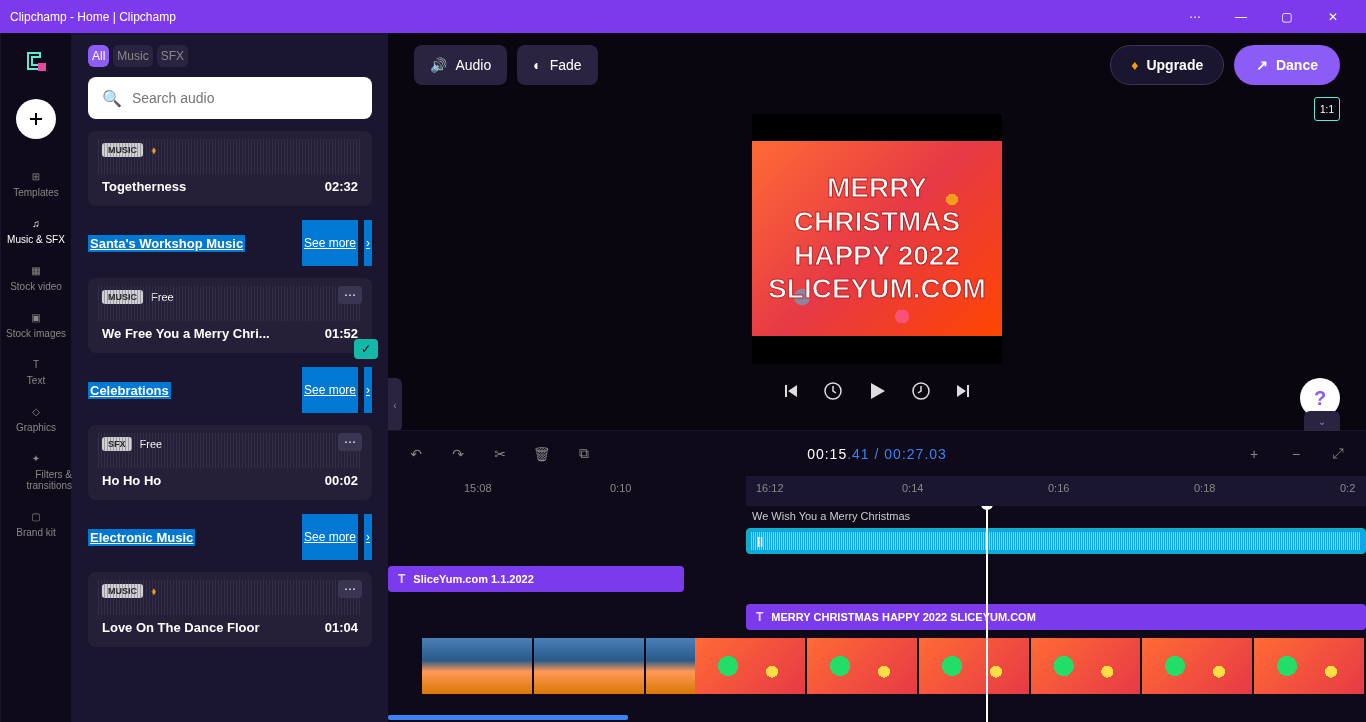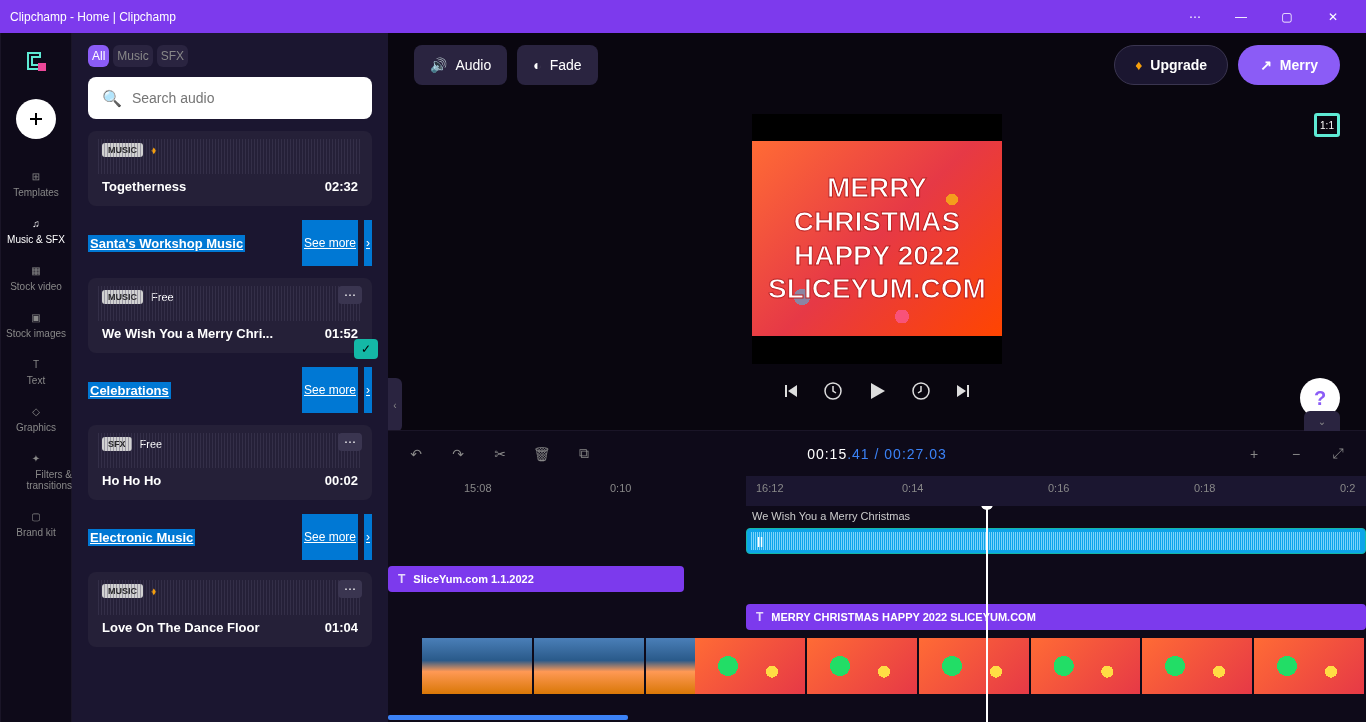--- a/index.html
+++ b/index.html
@@ -36,21 +36,21 @@
 .see-more{display:flex;align-items:center;gap:6px;font-size:12px;cursor:pointer}
 .see-more span{text-decoration:underline;background:#0078d4;padding:16px 2px}
 .collapse{position:absolute;right:-14px;top:345px;width:14px;height:54px;border-radius:0 6px 6px 0;background:#2a2440;display:flex;align-items:center;justify-content:center;font-size:10px;cursor:pointer;color:#888}
 .workspace{flex:1;display:flex;flex-direction:column;position:relative}
 .topbar{height:64px;display:flex;align-items:center;padding:0 26px;gap:10px}
 .tbtn{height:40px;padding:0 16px;background:#2a2440;border-radius:8px;display:flex;align-items:center;gap:8px;font-size:14px;cursor:pointer}
 .topbar-spacer{flex:1}
 .upgrade-btn{height:40px;padding:0 20px;background:#1b1630;border:1px solid #3a3550;border-radius:20px;display:flex;align-items:center;gap:8px;font-size:14px;font-weight:600;cursor:pointer}
 .export-btn{height:40px;padding:0 22px;background:#8b5cf6;border-radius:20px;display:flex;align-items:center;gap:8px;font-size:14px;font-weight:600;cursor:pointer}
 .preview-area{flex:1;display:flex;flex-direction:column;align-items:center;justify-content:center;position:relative;padding-bottom:12px}
-.aspect-btn{position:absolute;top:16px;right:26px;width:26px;height:24px;border:3px solid #5eead4;border-radius:3px;display:flex;align-items:center;justify-content:center;font-size:10px;cursor:pointer}
+.aspect-btn{position:absolute;top:0;right:26px;width:26px;height:24px;border:1px solid #5eead4;border-radius:3px;display:flex;align-items:center;justify-content:center;font-size:10px;cursor:pointer}
 .help-btn{position:absolute;bottom:12px;right:26px;width:40px;height:40px;border-radius:50%;background:#fff;color:#8b5cf6;display:flex;align-items:center;justify-content:center;font-size:20px;font-weight:700;cursor:pointer}
 .preview{width:250px;height:250px;background:#000;display:flex;align-items:center;justify-content:center}
 .preview-inner{width:250px;height:195px;background:linear-gradient(135deg,#ff6b35 0%,#e63946 50%,#ff4500 100%);display:flex;align-items:center;justify-content:center;text-align:center;font-weight:900;font-size:28px;line-height:1.2;color:#fff;-webkit-text-stroke:1px #b22;position:relative;overflow:hidden}
 .preview-inner::before{content:"";position:absolute;inset:0;background:radial-gradient(circle at 20% 80%,#3cf 0 8px,transparent 8px),radial-gradient(circle at 80% 30%,#ff0 0 6px,transparent 6px),radial-gradient(circle at 60% 90%,#f6c 0 7px,transparent 7px);opacity:.5}
 .controls{display:flex;gap:22px;margin-top:16px;align-items:center}
 .ctl{cursor:pointer;display:flex;align-items:center;justify-content:center;color:#ddd}
 .timeline-top{height:46px;background:#0e0a19;display:flex;align-items:center;padding:0 18px;gap:22px;font-size:14px;border-top:1px solid #1a1527;position:relative}
 .tl-ico{color:#888;cursor:pointer;display:flex;align-items:center;justify-content:center;width:20px}
 .tl-time{position:absolute;left:50%;transform:translateX(-50%);letter-spacing:1px}
 .tl-time .gr{color:#3b82f6}
@@ -166,21 +166,21 @@
           </div>
         </div>
       <div class="card">
         <div class="wave"></div>
         <div class="card-more">⋯</div>
         <div class="card-top">
             <span class="badge">MUSIC</span>
             <span class="badge-free">Free</span>
           </div>
         <div class="card-bottom">
-            <span>We Wish You a Merry Chri...</span>
+            <span>We Free You a Merry Chri...</span>
             <span>01:52</span>
           </div>
         <div class="card-check">✓</div>
       </div>
 
       <div class="section-head">
           <span class="section-title">Celebrations</span>
           <div class="see-more">
             <span>See more</span>
             <span>›</span>
@@ -232,21 +232,21 @@
           <span>◐</span>
           <span>Fade</span>
         </div>
       <div class="topbar-spacer"></div>
       <div class="upgrade-btn">
           <span style="color:#f59e0b">♦</span>
           <span>Upgrade</span>
         </div>
       <div class="export-btn">
           <span>↗</span>
-          <span>Merry</span>
+          <span>Dance</span>
         </div>
     </div>
 
     <div class="preview-area">
       <div class="aspect-btn">1:1</div>
       <div class="preview">
         <div class="preview-inner">
             <span style="position:relative;z-index:1;white-space:pre-line">MERRY CHRISTMAS HAPPY 2022 SLICEYUM.COM</span>
           </div>
       </div>

